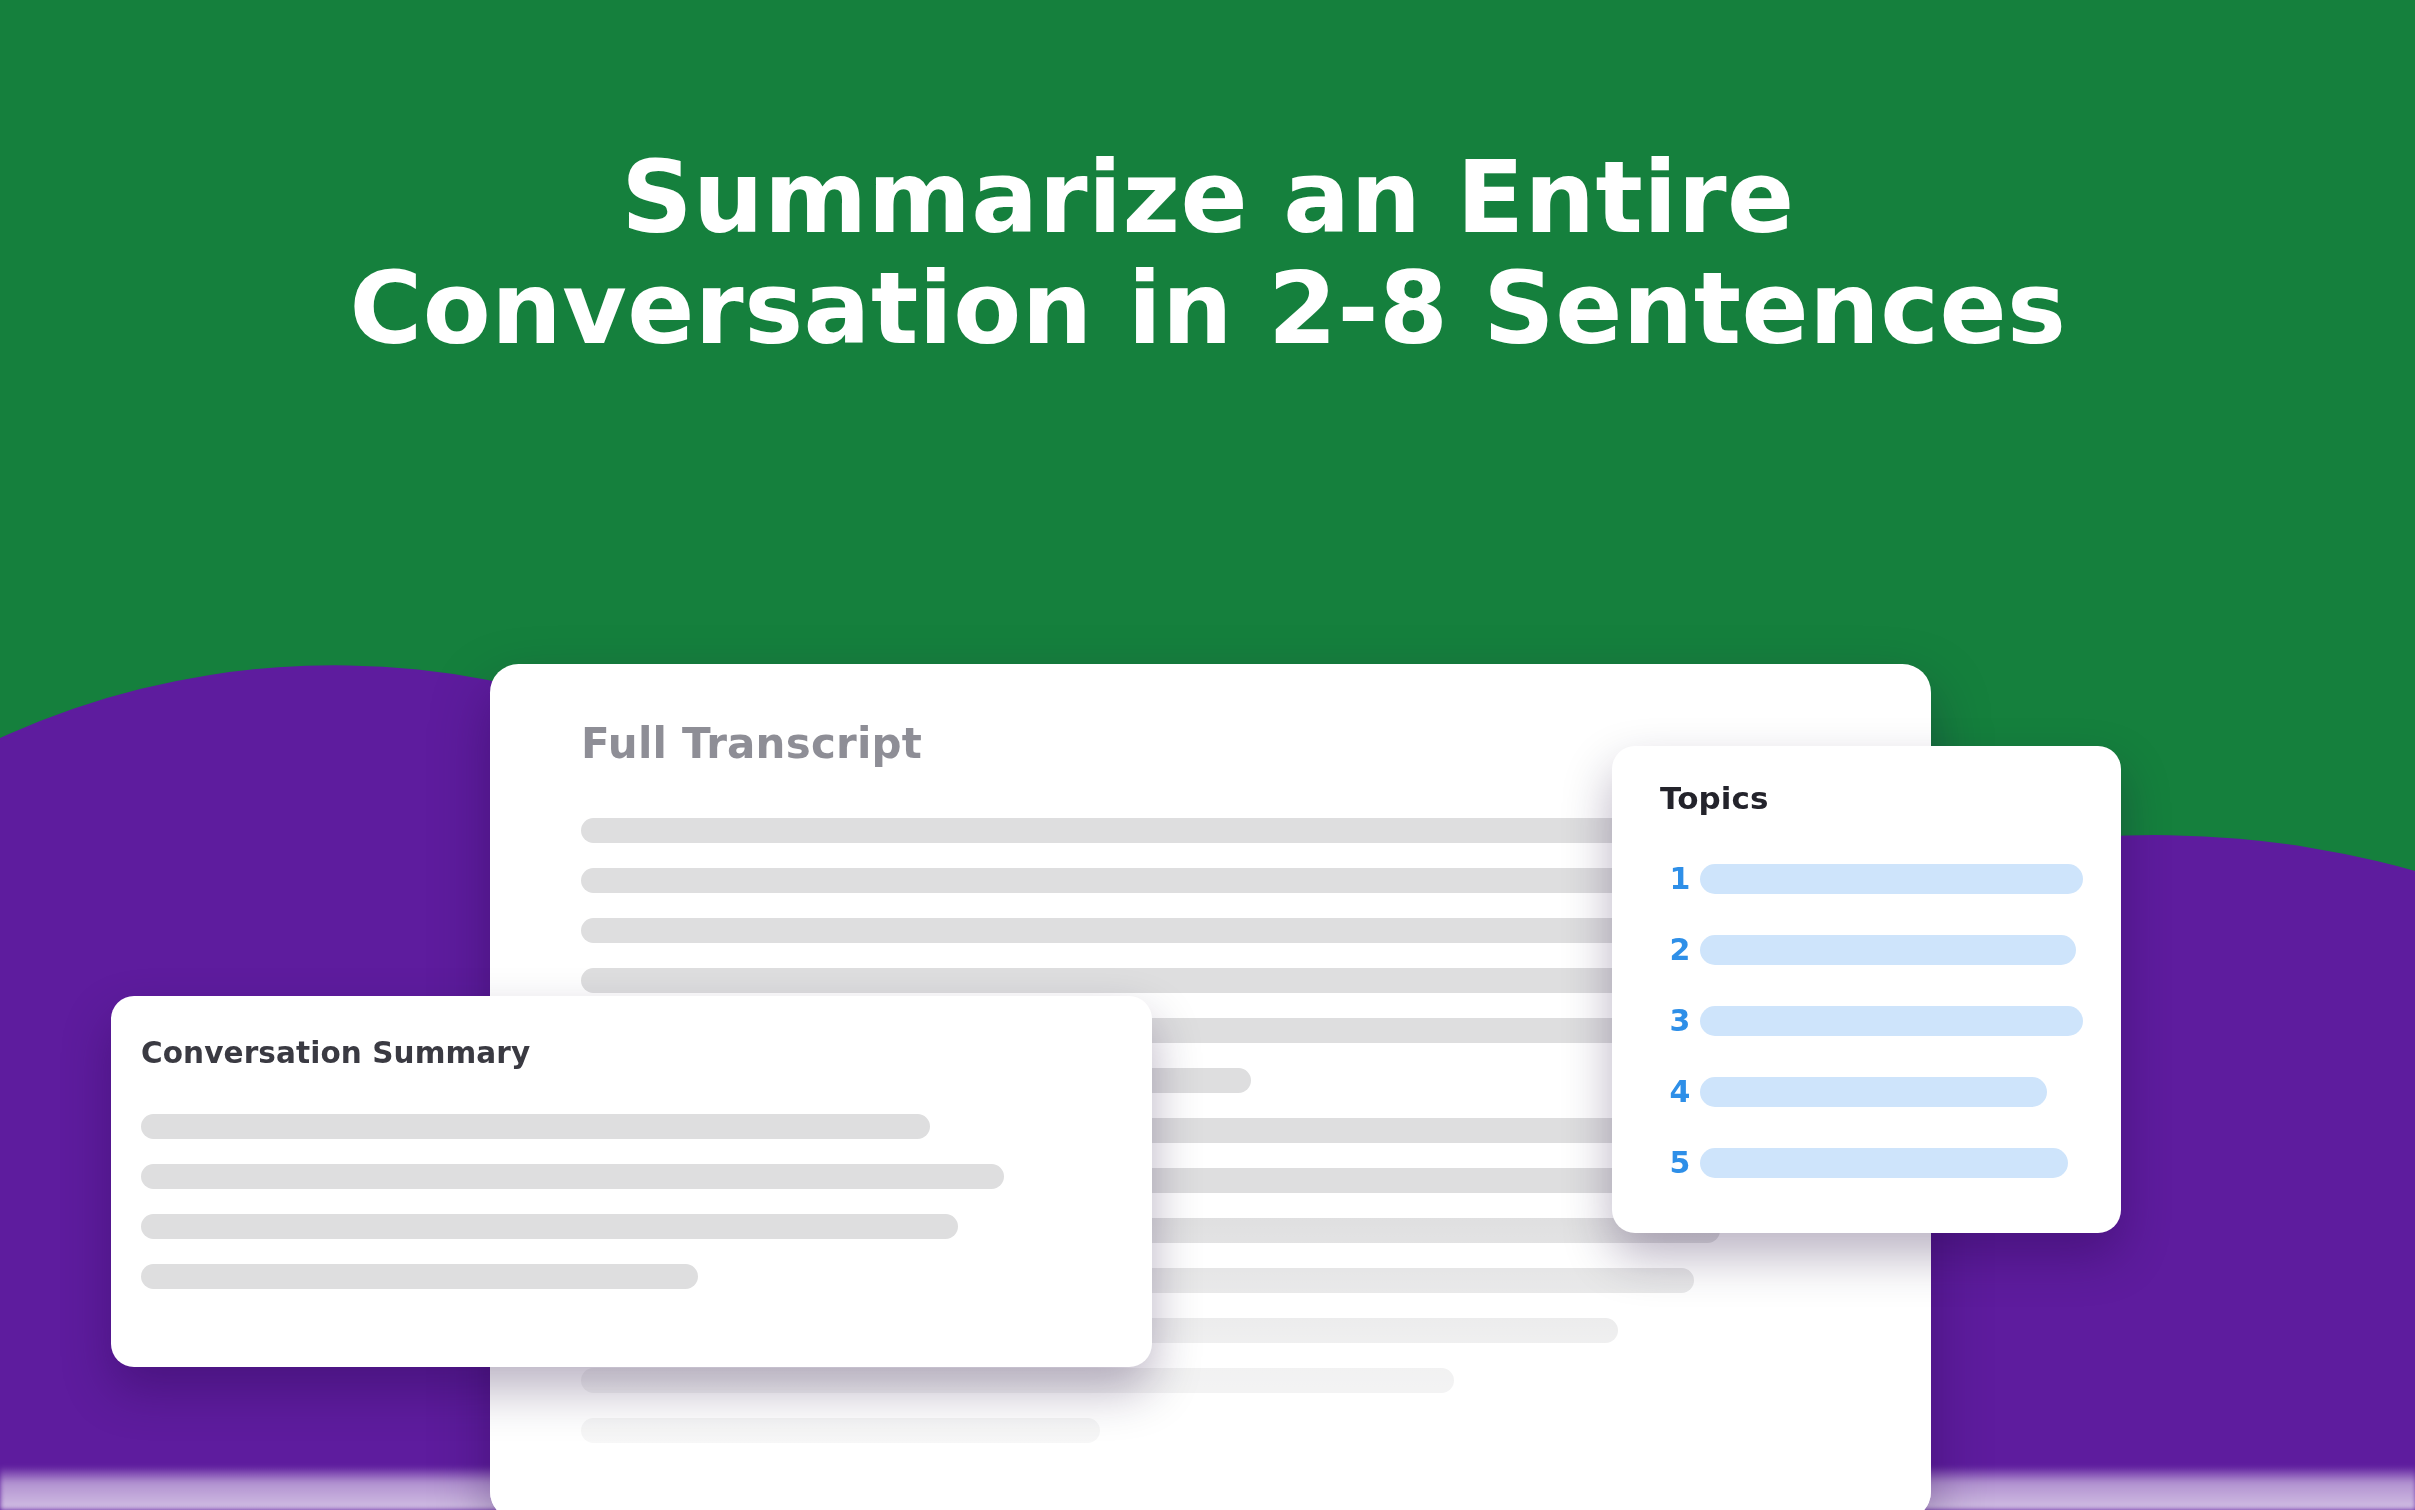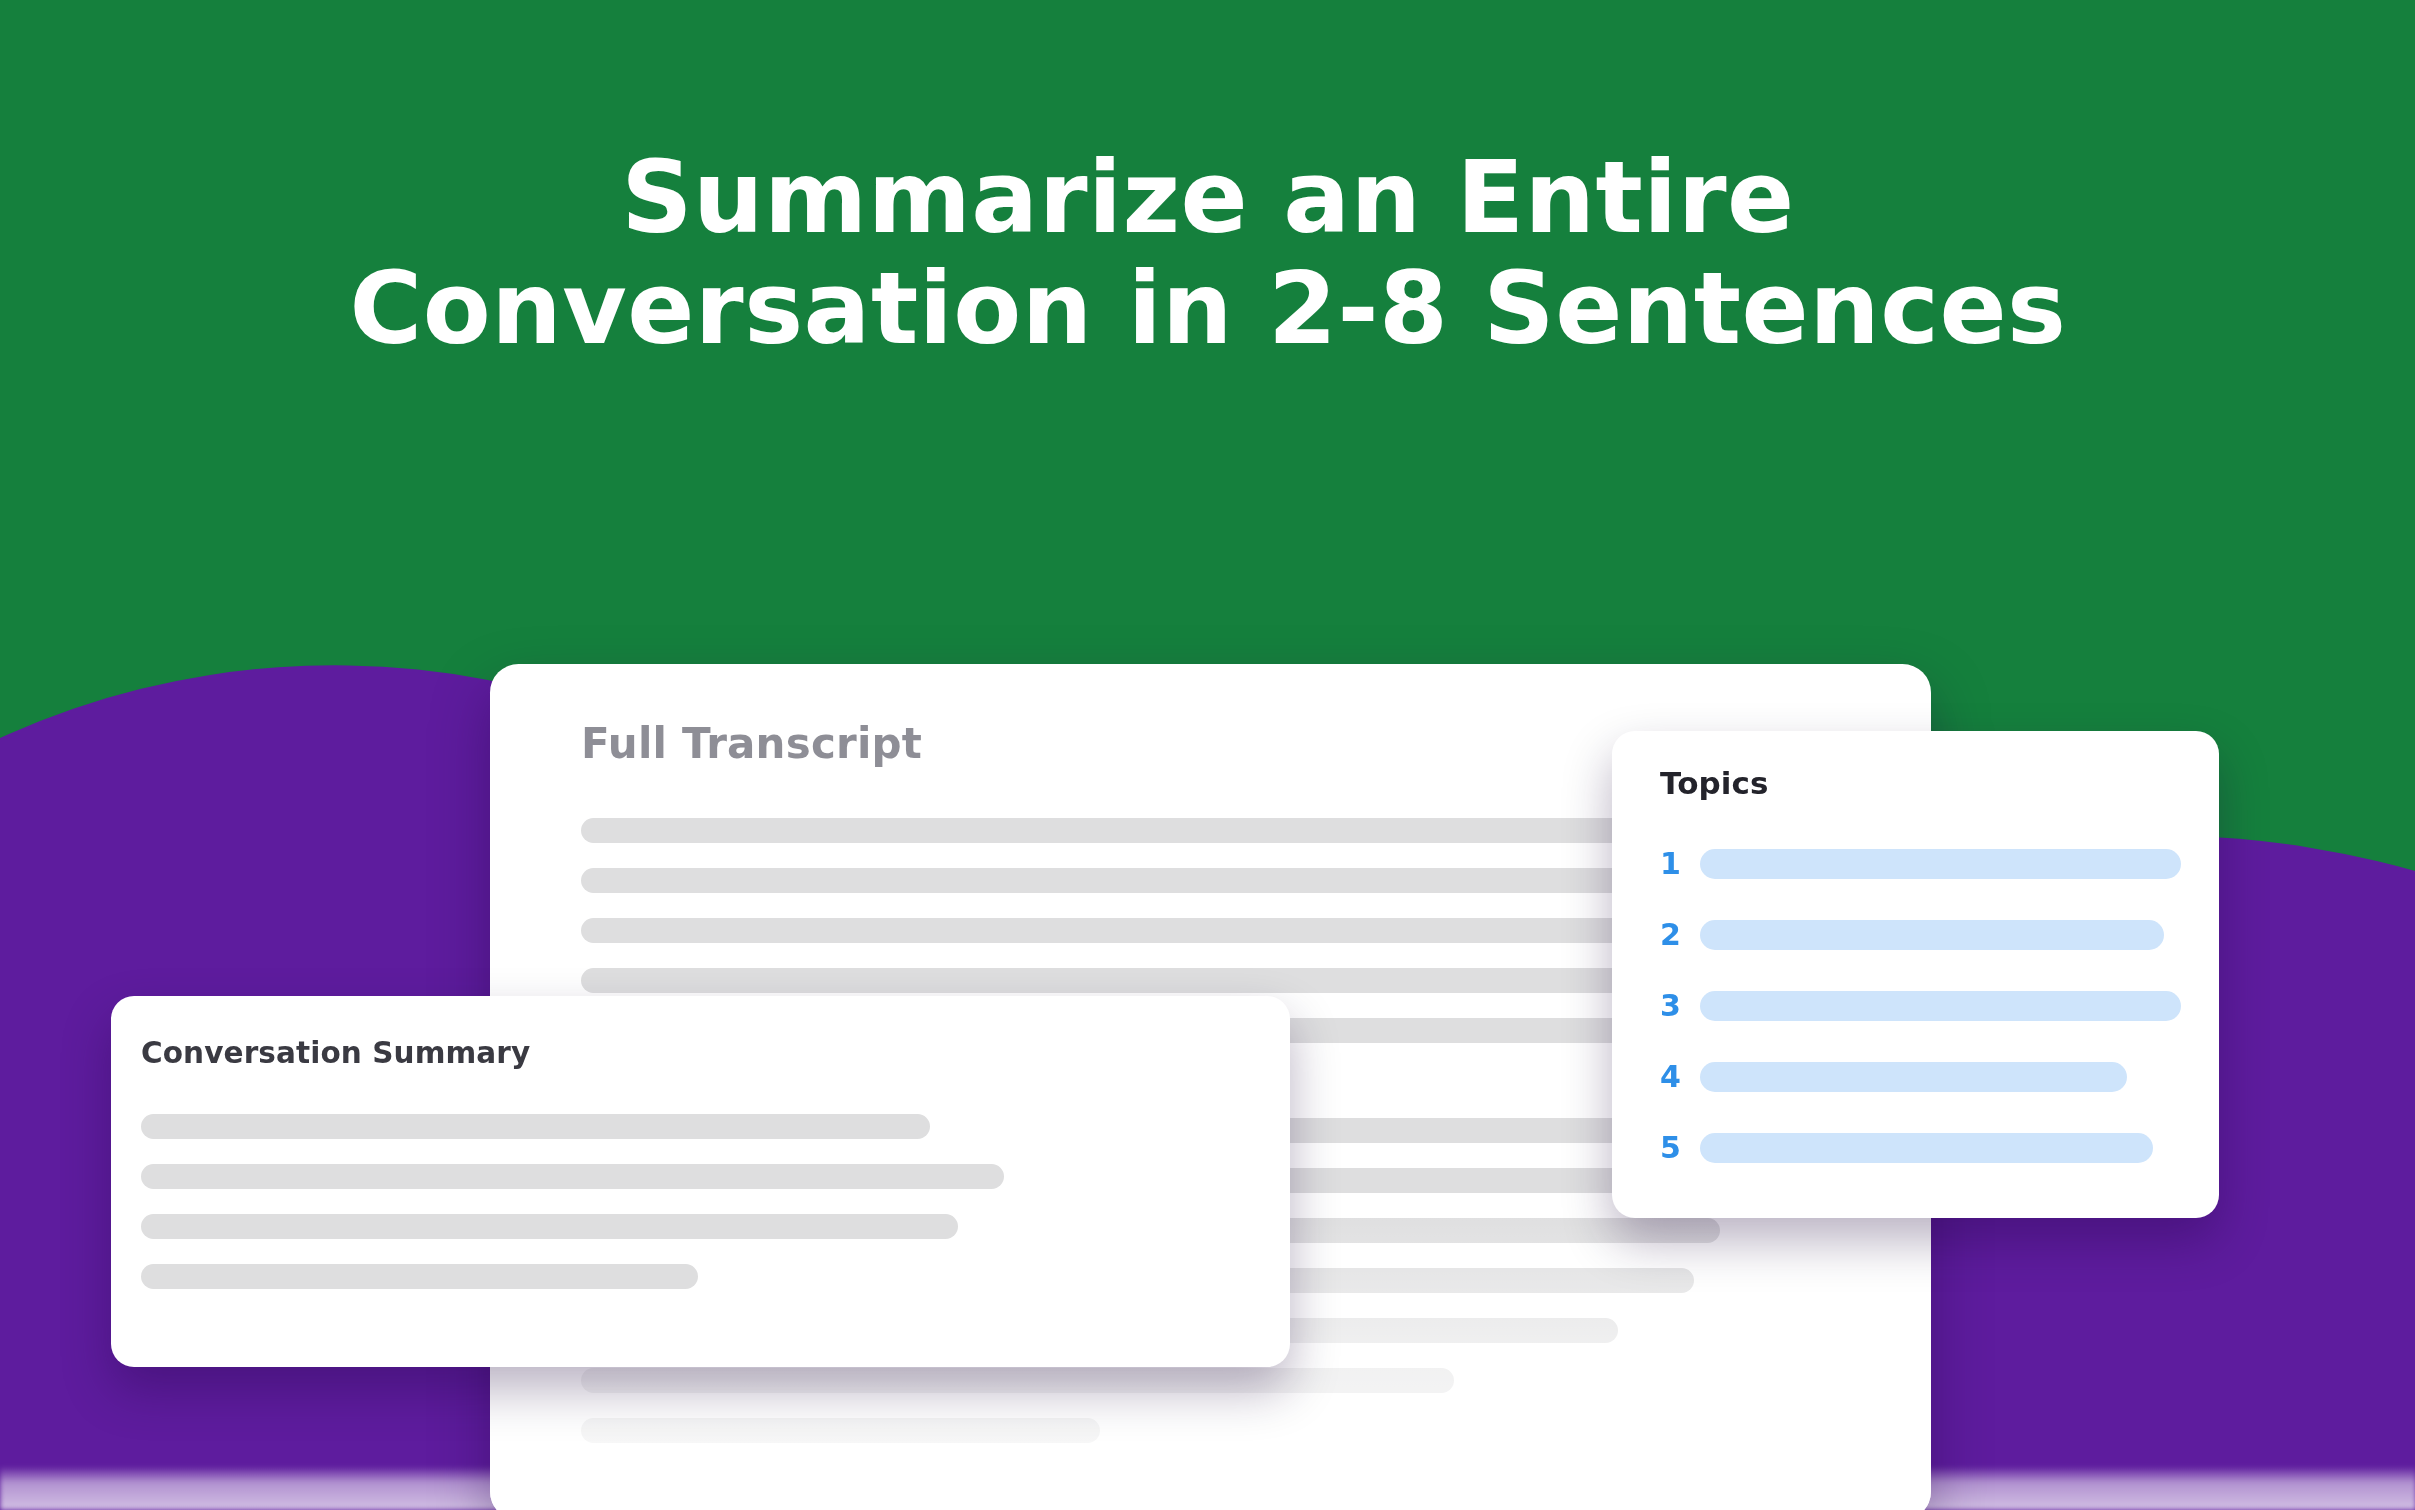--- a/index.html
+++ b/index.html
@@ -134,21 +134,21 @@
                 rgba(255,255,255,0) 0%,
                 rgba(255,255,255,0.55) 45%,
                 rgba(255,255,255,0.92) 100%);
     pointer-events: none;
   }
 
   
   #summary-card {
     left: 111px;
     top: 996px;
-    width: 1179px;
+    width: 1041px;
     height: 371px;
     border-radius: 23px;
     z-index: 3;
     box-shadow: 0 23px 49px rgba(25, 0, 55, 0.30);
   }
 
   .summary-title {
     position: absolute;
     left: 30px;
     top: 40px;
@@ -168,26 +168,27 @@
   .s-line {
     height: 25px;
     border-radius: 12.4px;
     background: #DEDEDF;
     margin-bottom: 25px;
   }
 
   
   #topics-card {
     left: 1612px;
-    top: 731px;
-    width: 607px;
+    top: 746px;
+    width: 509px;
     height: 487px;
     border-radius: 23px;
     z-index: 4;
     box-shadow: 0 23px 49px rgba(25, 0, 55, 0.30);
+    text-align: center;
   }
 
   .topics-title {
     position: absolute;
     left: 48px;
     top: 34px;
     font-size: 31px;
     font-weight: 700;
     color: #23232B;
     letter-spacing: 0.1px;

